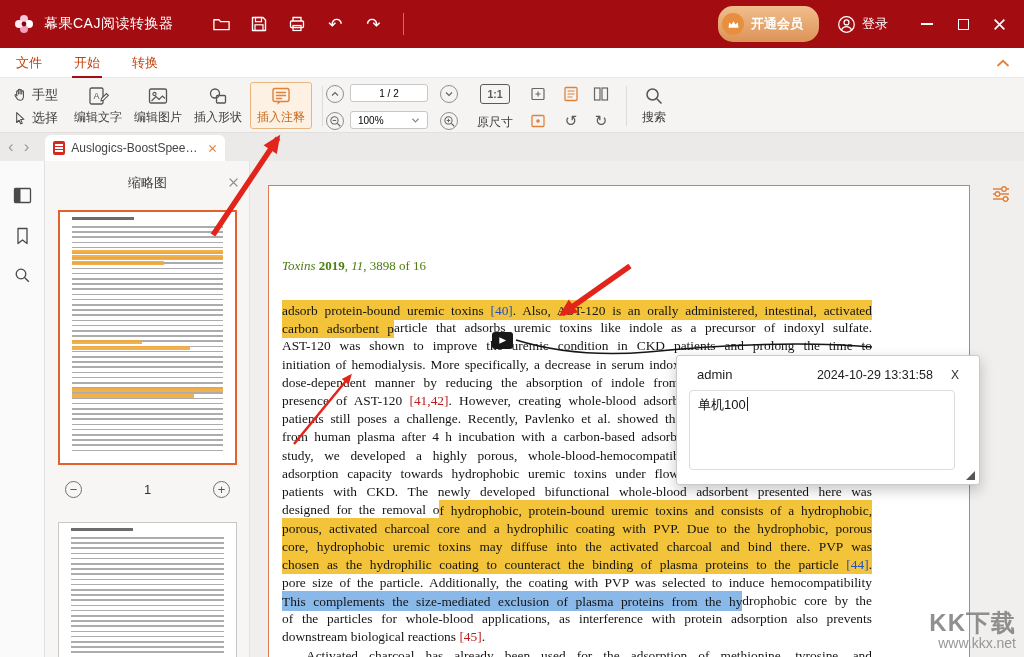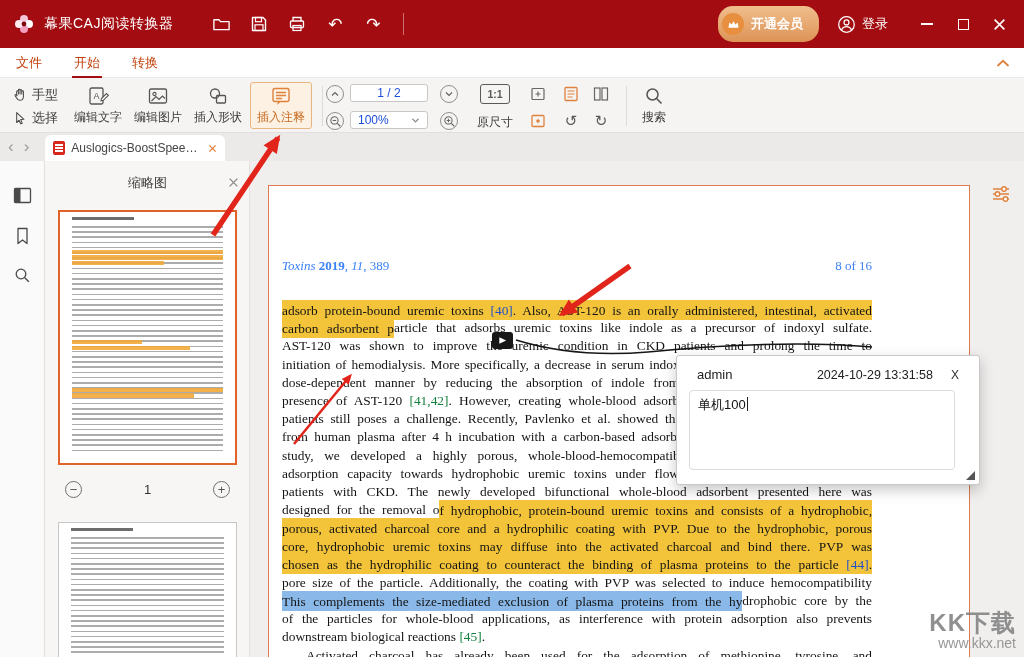--- a/index.html
+++ b/index.html
@@ -32,21 +32,21 @@
   .menu-item.active::after{content:"";position:absolute;left:14px;right:14px;bottom:0;height:3px;background:#A30D12}
   .collapse-btn{margin-left:auto;margin-right:14px;cursor:pointer;display:flex}
 
   
   .ribbon{position:absolute;left:0;top:78px;width:1024px;height:55px;background:#F6F4F3;border-bottom:1px solid #E2E0DF}
   .tool-row{position:absolute;left:12px;display:flex;align-items:center;gap:5px;font-size:13px;color:#3c3c3c;cursor:pointer}
   .big-btn{position:absolute;top:4px;height:47px;display:flex;flex-direction:column;align-items:center;justify-content:center;gap:2px;font-size:12px;color:#3c3c3c;cursor:pointer;border:1px solid transparent;border-radius:3px}
   .big-btn.selected{background:#FCF1E2;border-color:#E9B57F;color:#C96A20}
   .vsep{position:absolute;top:8px;width:1px;height:40px;background:#DCDADA}
   .circ-btn{position:absolute;width:18px;height:18px;border:1.2px solid #8f8f8f;border-radius:50%;display:flex;align-items:center;justify-content:center;cursor:pointer;background:#fff0}
-  .field-box{position:absolute;height:18px;background:#fff;border:1px solid #C9C7C6;border-radius:3px;font-size:12px;color:#1d4ed8;display:flex;align-items:center;justify-content:center;cursor:text}
+  .field-box{position:absolute;height:18px;background:#fff;border:1px solid #C9C7C6;border-radius:3px;font-size:10px;color:#000000;display:flex;align-items:center;justify-content:center;cursor:text}
   .zoom-box{justify-content:space-between;padding:0 7px;cursor:pointer}
   .onetoone{position:absolute;left:480px;top:6px;width:30px;height:20px;border:1.4px solid #5a5a5a;border-radius:3px;font-size:10.5px;font-weight:bold;color:#5a5a5a;display:flex;align-items:center;justify-content:center;cursor:pointer}
   .rb-label{position:absolute;font-size:12px;color:#3c3c3c;text-align:center}
   .sm-icon{position:absolute;width:18px;height:18px;display:flex;align-items:center;justify-content:center;cursor:pointer}
   .undo-glyph{font-size:15px;color:#5a5a5a;line-height:1}
   .search-btn{position:absolute;left:632px;top:4px;width:44px;height:47px;display:flex;flex-direction:column;align-items:center;justify-content:center;gap:3px;font-size:12px;color:#3c3c3c;cursor:pointer}
 
   
   .tabbar{position:absolute;left:0;top:133px;width:1024px;height:28px;background:#ECEAE9;display:flex;align-items:flex-end}
   .nav-chev{font-size:17px;color:#9a9a9a;padding:0 8px;height:28px;display:flex;align-items:center;cursor:pointer}
@@ -71,30 +71,30 @@
   .t-title{position:absolute;left:12px;top:5px;width:62px;height:3px;background:#6c6c6c}
   .t-hl{position:absolute;height:4.2px;background:#F2A93B;opacity:.9}
   .pager{position:absolute;left:0;top:316px;width:205px;height:24px;display:flex;align-items:center;justify-content:space-between;padding:0 20px}
   .pager-btn{width:17px;height:17px;border:1.3px solid #6f6f6f;border-radius:50%;display:flex;align-items:center;justify-content:center;font-size:13px;color:#555;cursor:pointer;line-height:1}
   .pager-num{font-size:13px;color:#333}
 
   .docarea{position:absolute;left:250px;top:0;width:774px;height:496px;background:#F1EFEE}
   .settings-btn{position:absolute;right:12px;top:22px;width:22px;height:22px;display:flex;align-items:center;justify-content:center;cursor:pointer}
 
   .page{position:absolute;left:18px;top:24px;width:702px;height:478px;background:#fff;border:1px solid #DD7A50;z-index:1}
-  .pg-header{position:absolute;left:13px;top:72px;width:590px;display:flex;justify-content:space-between;font-family:"Liberation Serif",serif;font-size:13px;color:#3b82f6}
+  .pg-header{position:absolute;left:13px;top:72px;width:590px;display:flex;font-family:"Liberation Serif",serif;font-size:13px;color:#4d7c0f}
   .pg-header .i{font-style:italic}
   .pg-header .b{font-weight:bold}
   .pg-body{position:absolute;left:13px;top:115px;width:590px;font-family:"Liberation Serif",serif;font-size:13.4px;color:#141414;z-index:1}
   .doc-line{height:18.2px;line-height:18.2px;text-align:justify;text-align-last:justify;overflow:visible;white-space:nowrap}
   .doc-line.nojust{text-align-last:left}
   .doc-line.indent{text-indent:24px}
   .hl{background:#F3C439;padding:2.5px 0}
   .hlb{background:#8AB9E9;padding:2.5px 0}
-  .link{color:#15803d}
+  .link{color:#b91c1c}
   .hl.link,.link.hl{background:#F3C439;color:#2050C8}
 
   
   .note-marker{position:absolute;left:492px;top:332px;width:21px;height:17px;background:#181818;border-radius:3px;display:flex;align-items:center;justify-content:center;z-index:5;cursor:pointer}
   .popup{position:absolute;left:676px;top:355px;width:304px;height:130px;background:#fff;border:1px solid #C9C9C9;border-radius:3px;box-shadow:0 5px 14px rgba(0,0,0,.22);z-index:6}
   .popup-head{display:flex;align-items:center;padding:10px 14px 0 20px;font-size:13px;color:#222}
   .popup-time{margin-left:auto;font-size:12.5px;color:#222}
   .popup-close{margin-left:12px;width:20px;height:17px;display:flex;align-items:center;justify-content:center;font-size:12px;color:#333;cursor:pointer}
   .popup-text{position:absolute;left:12px;top:34px;width:266px;height:80px;border:1px solid #DCDCDC;border-radius:4px;padding:5px 8px;font-size:13px;color:#111;cursor:text}
   .caret{display:inline-block;width:0;height:14px;border-left:1.3px solid #222;margin-left:1px;vertical-align:-2px}

